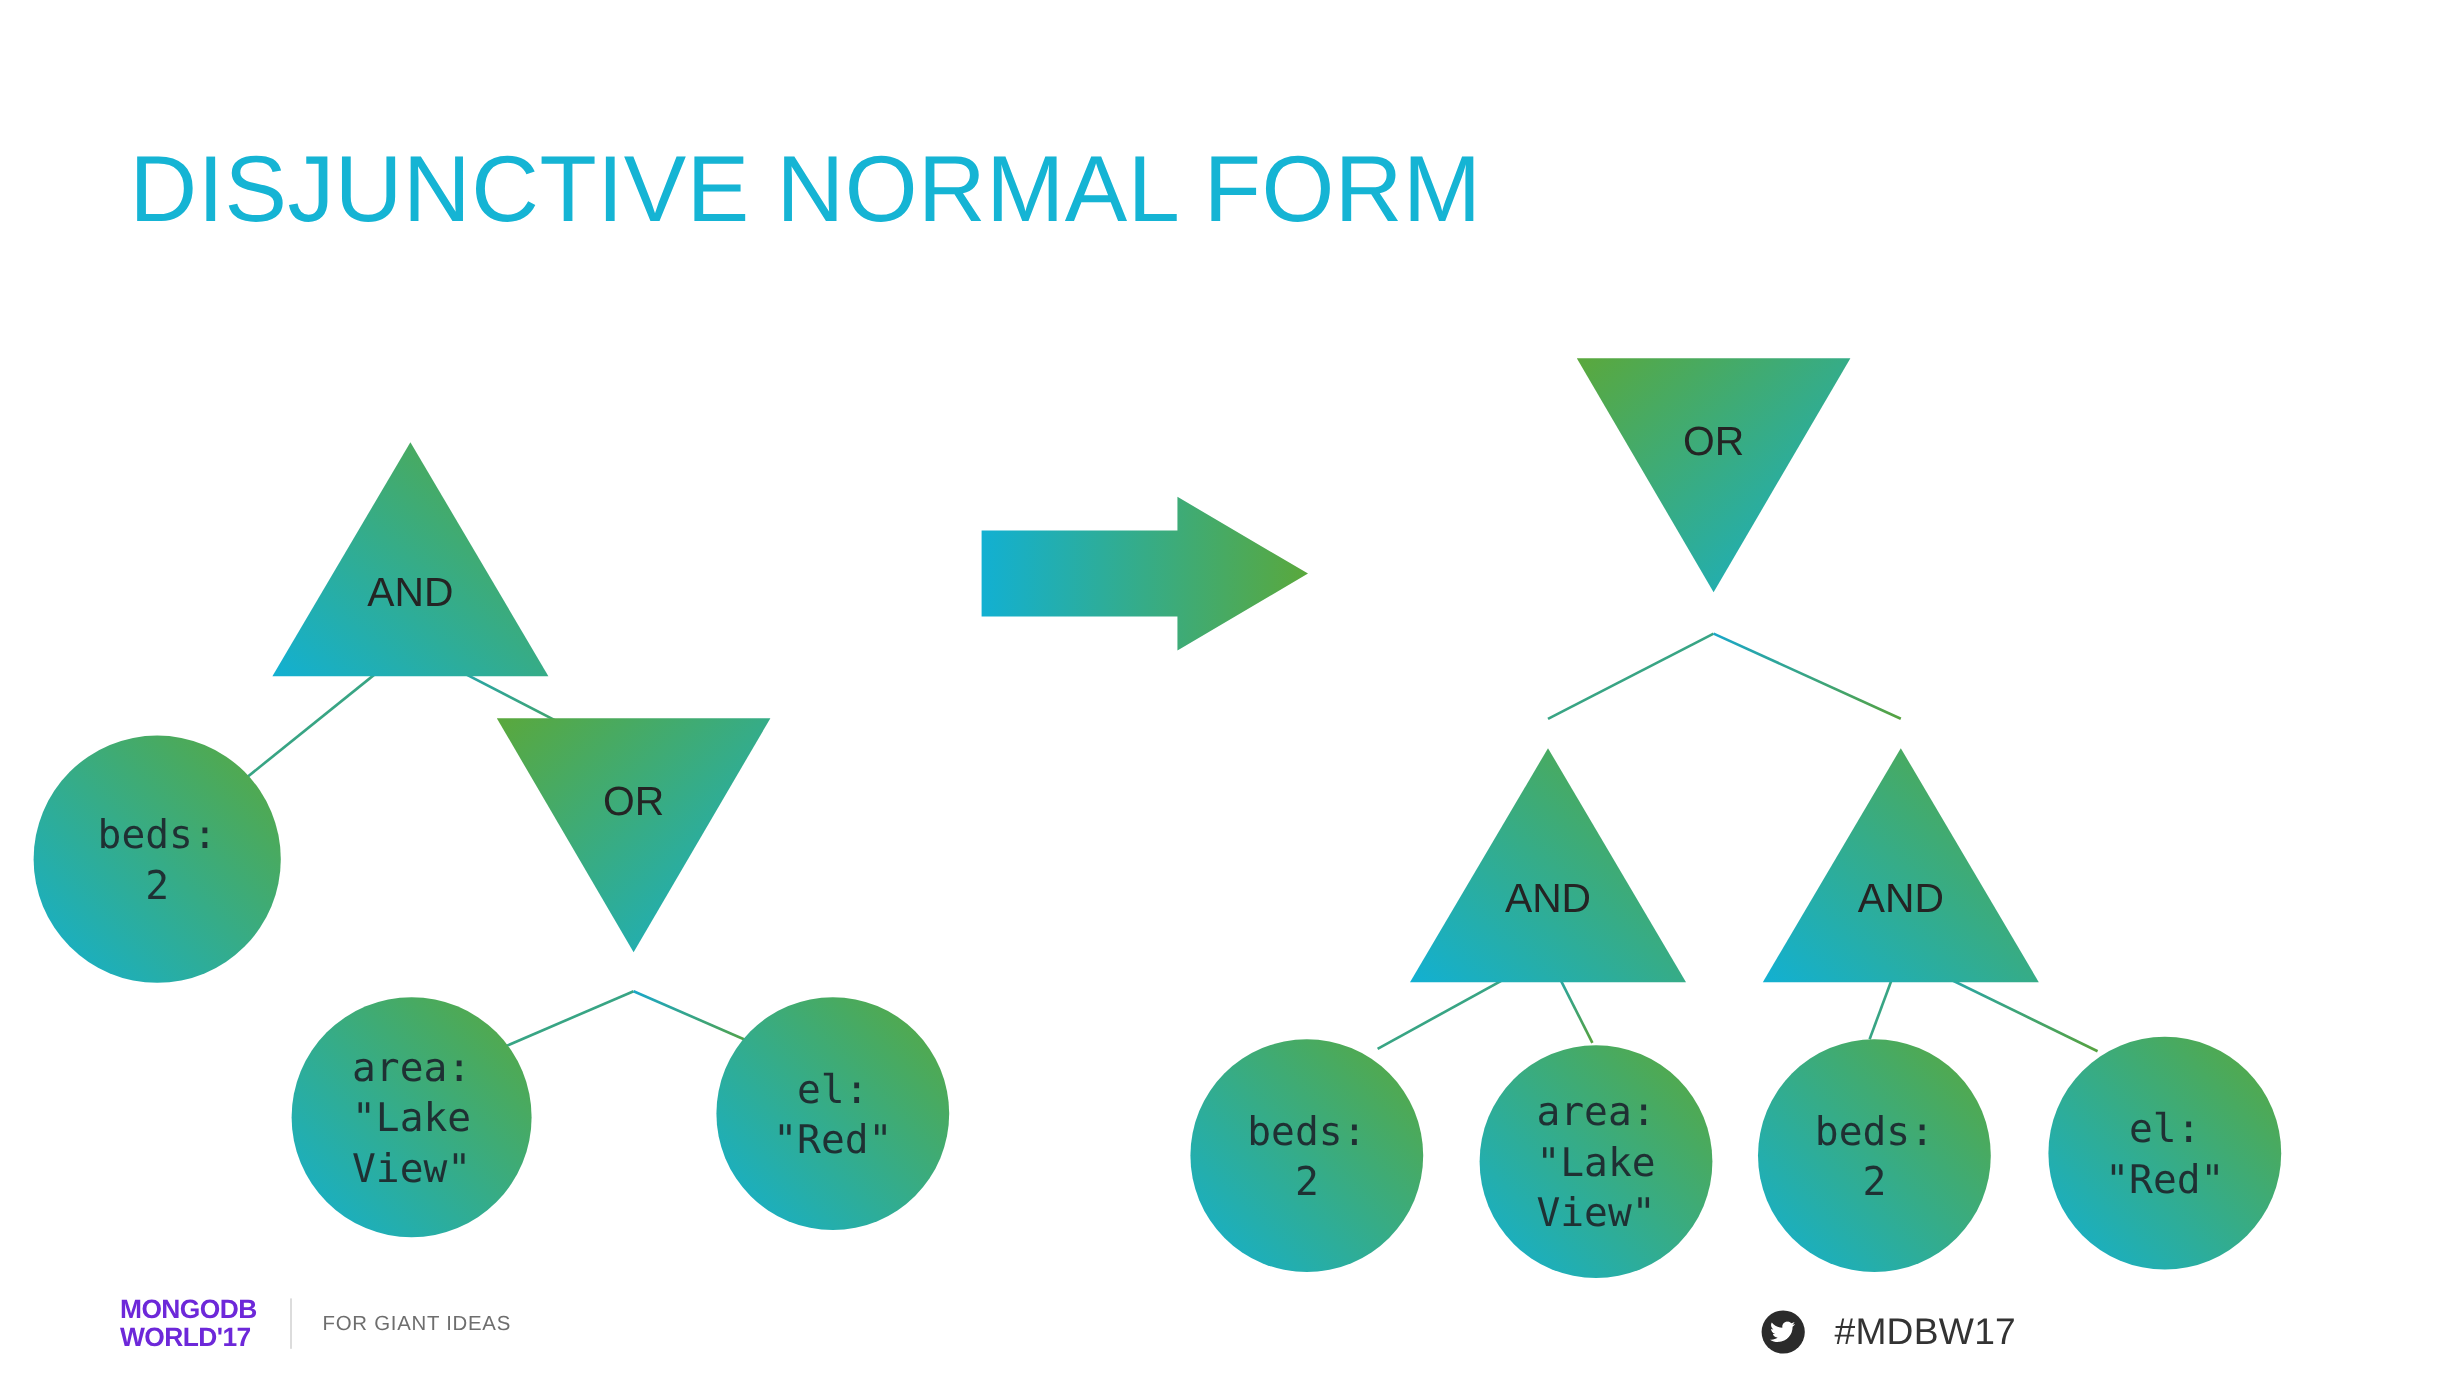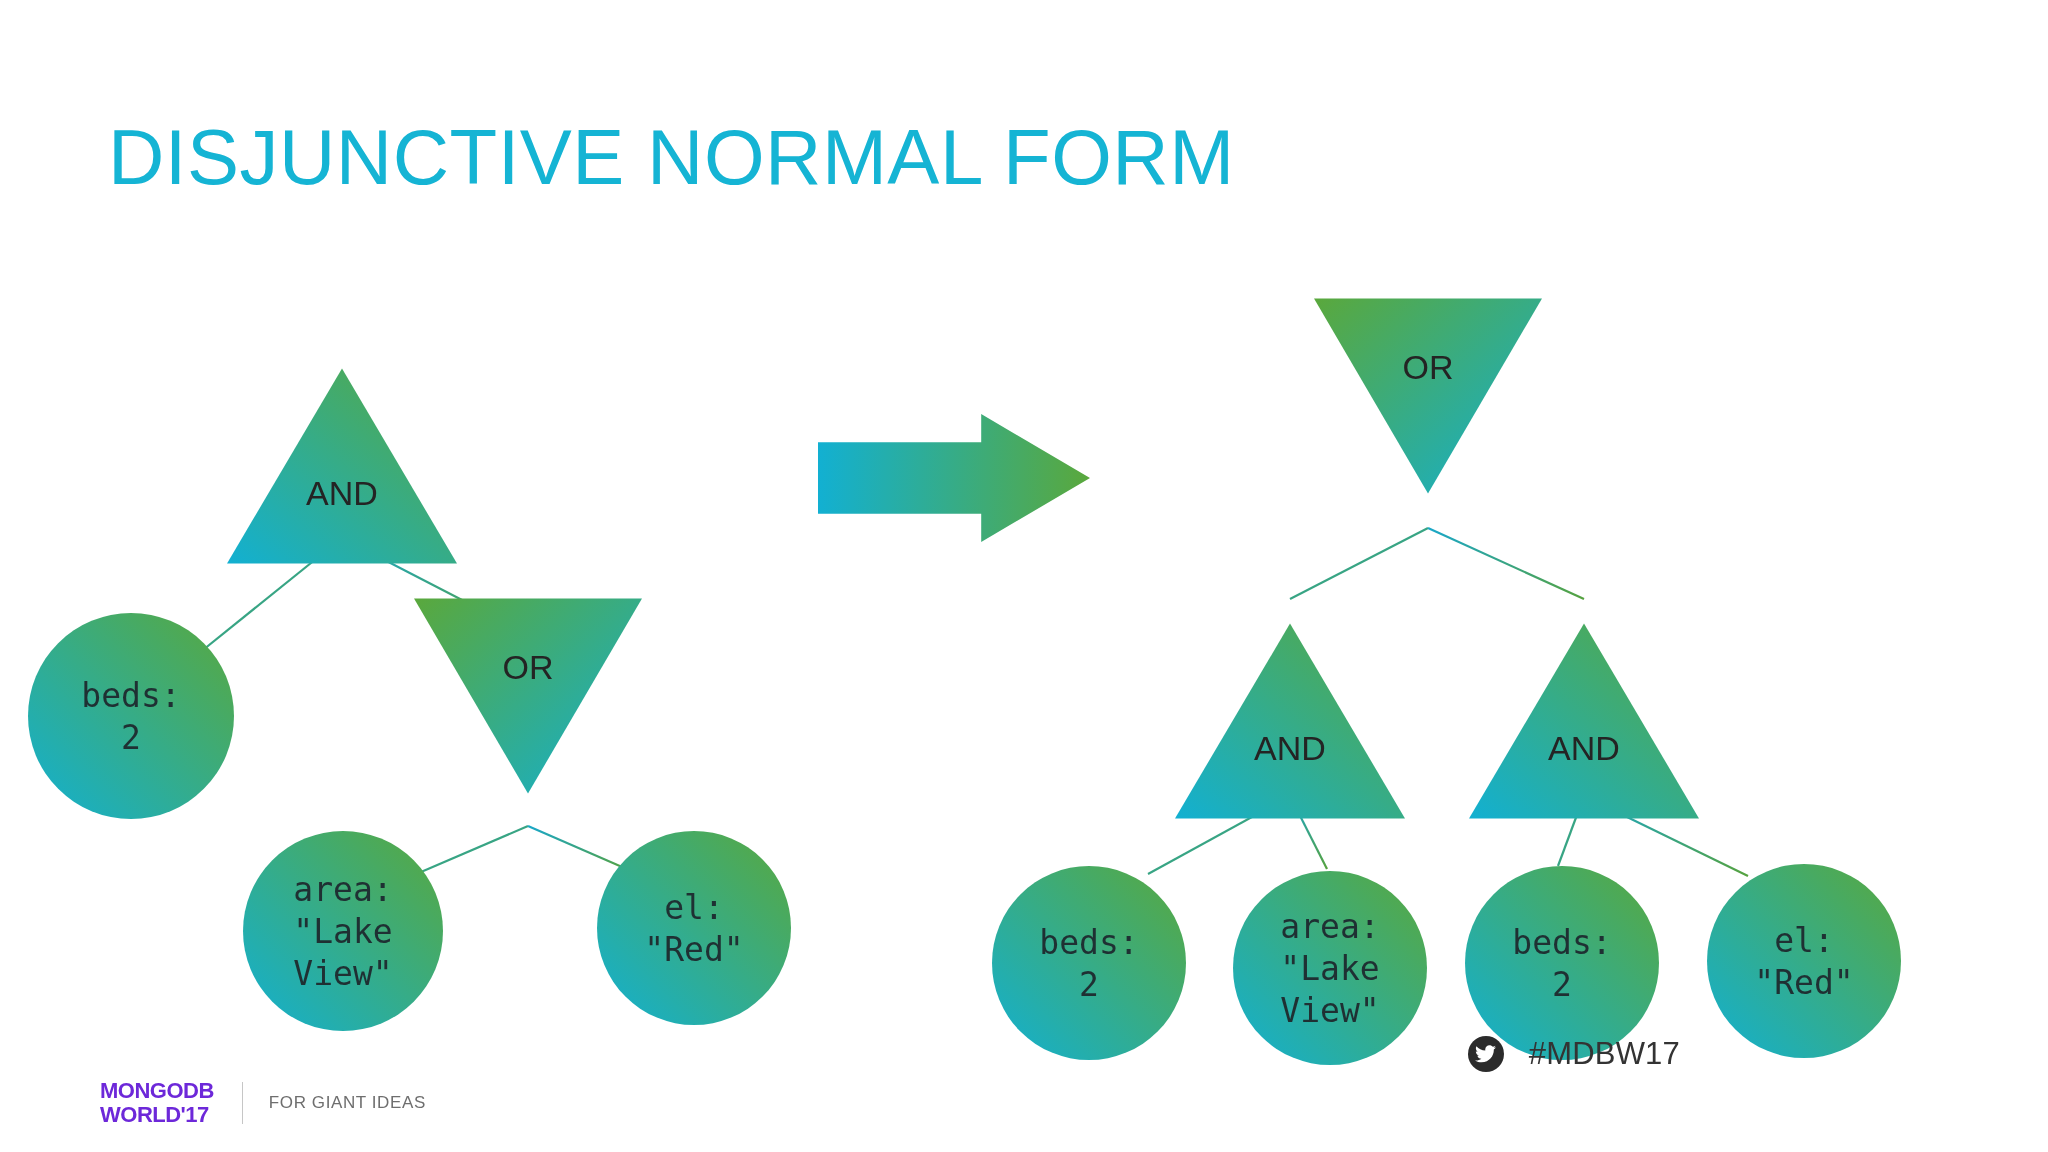--- a/index.html
+++ b/index.html
@@ -75,21 +75,21 @@
   #brand-tagline {
     font-family: Liberation Sans, sans-serif;
     font-size: 17px;
     letter-spacing: 0.6px;
     color: #6e6e6e;
   }
 
   #footer-right {
     position: absolute;
     right: 72px;
-    top: 1000px;
+    top: 1056px;
     display: flex;
     align-items: center;
     gap: 25px;
   }
   #twitter-badge {
     width: 36px;
     height: 36px;
     border-radius: 50%;
     background: #2b2b2b;
     display: flex;

